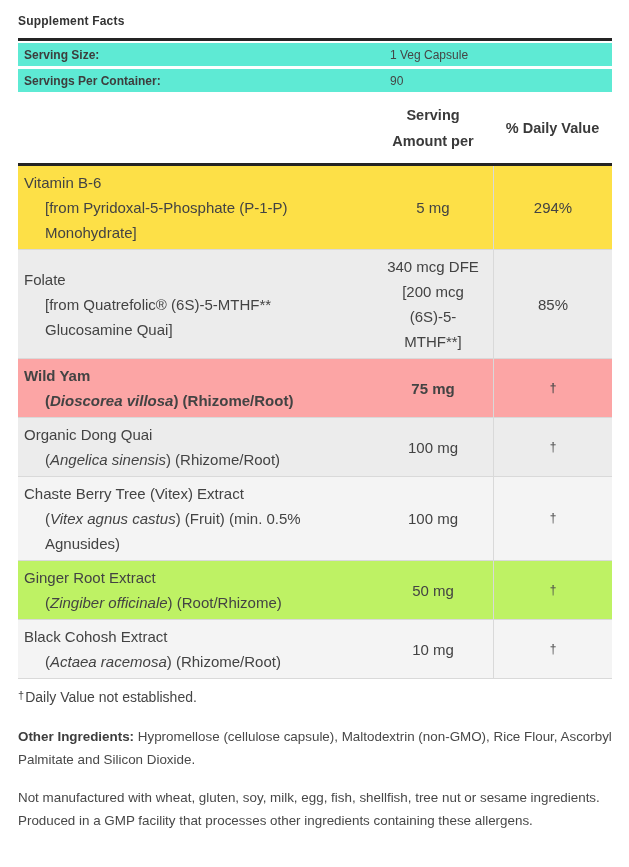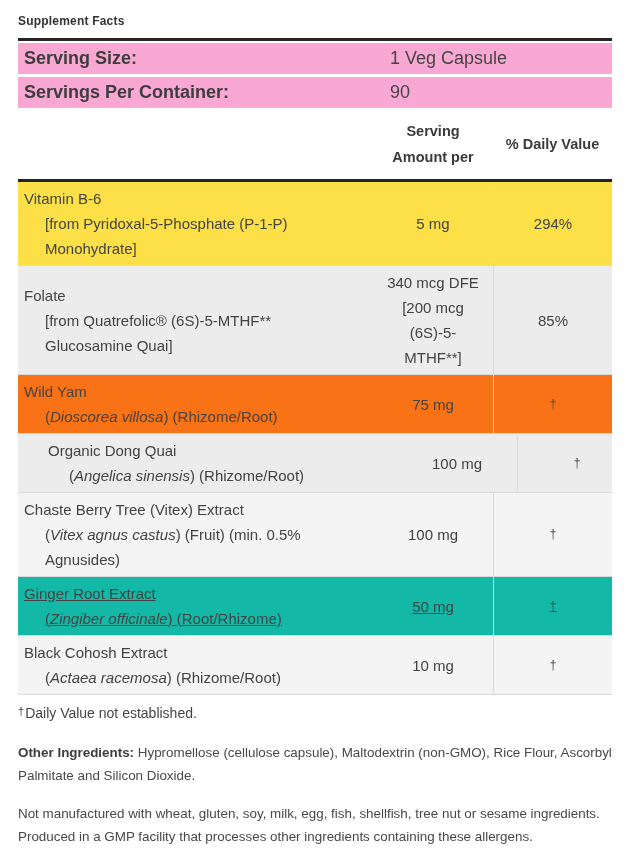--- a/index.html
+++ b/index.html
@@ -12,22 +12,22 @@
   .panel { padding:12px 17px 10px 18px; }
 
   .sf-title {
     font-size:12px; font-weight:700; color:#333333;
     letter-spacing:.2px; margin:2px 0 10px 0;
   }
   .rule-thick { height:3px; background:#242424; }
 
   .serving-row {
     display:grid; grid-template-columns:372px 1fr;
-    align-items:center; height:31px;
-    background:#f9a8d4; font-size:18px;
+    align-items:center; height:23px;
+    background:#5eead4; font-size:12px;
   }
   .serving-row.first { margin-top:2px; }
   .serving-row + .serving-row { margin-top:3px; }
   .serving-label { padding-left:6px; font-weight:600; color:#3d3d3d; }
   .serving-value { color:#454545; }
 
   .grid-cols {
     display:grid; grid-template-columns:355px 120px 119px;
   }
   .header-row {
@@ -112,32 +112,32 @@
         </div>
     <div class="amount-cell">
           <div>340 mcg DFE</div>
           <div>[200 mcg</div>
           <div>(6S)-5-</div>
           <div>MTHF**]</div>
         </div>
     <div class="dv-cell">85%</div>
   </div>
 
-  <div class="grid-cols t-row row-light" style="background: #f97316;">
+  <div class="grid-cols t-row row-light" style="background: #fca5a5; font-weight: bold;">
     <div class="name-cell">
       <div class="ing-name">Wild Yam</div>
     <div class="detail-line"><span>(</span><i>Dioscorea villosa</i><span>) (Rhizome/Root)</span></div>
         </div>
     <div class="amount-cell">
           <div>75 mg</div>
         </div>
     <div class="dv-cell dv-dagger">†</div>
   </div>
 
-  <div class="grid-cols t-row row-dark" style="background: rgb(236, 236, 236); padding-left: 24px;">
+  <div class="grid-cols t-row row-dark" style="background: rgb(236, 236, 236);">
     <div class="name-cell">
       <div class="ing-name">Organic Dong Quai</div>
     <div class="detail-line"><span>(</span><i>Angelica sinensis</i><span>) (Rhizome/Root)</span></div>
         </div>
     <div class="amount-cell">
           <div>100 mg</div>
         </div>
     <div class="dv-cell dv-dagger">†</div>
   </div>
 
@@ -146,21 +146,21 @@
       <div class="ing-name">Chaste Berry Tree (Vitex) Extract</div>
     <div class="detail-line"><span>(</span><i>Vitex agnus castus</i><span>) (Fruit) (min. 0.5%</span></div>
           <div class="detail-line"><span>Agnusides)</span></div>
         </div>
     <div class="amount-cell">
           <div>100 mg</div>
         </div>
     <div class="dv-cell dv-dagger">†</div>
   </div>
 
-  <div class="grid-cols t-row row-dark" style="background: #14b8a6; text-decoration: underline;">
+  <div class="grid-cols t-row row-dark" style="background: #bef264;">
     <div class="name-cell">
       <div class="ing-name">Ginger Root Extract</div>
     <div class="detail-line"><span>(</span><i>Zingiber officinale</i><span>) (Root/Rhizome)</span></div>
         </div>
     <div class="amount-cell">
           <div>50 mg</div>
         </div>
     <div class="dv-cell dv-dagger">†</div>
   </div>
 

